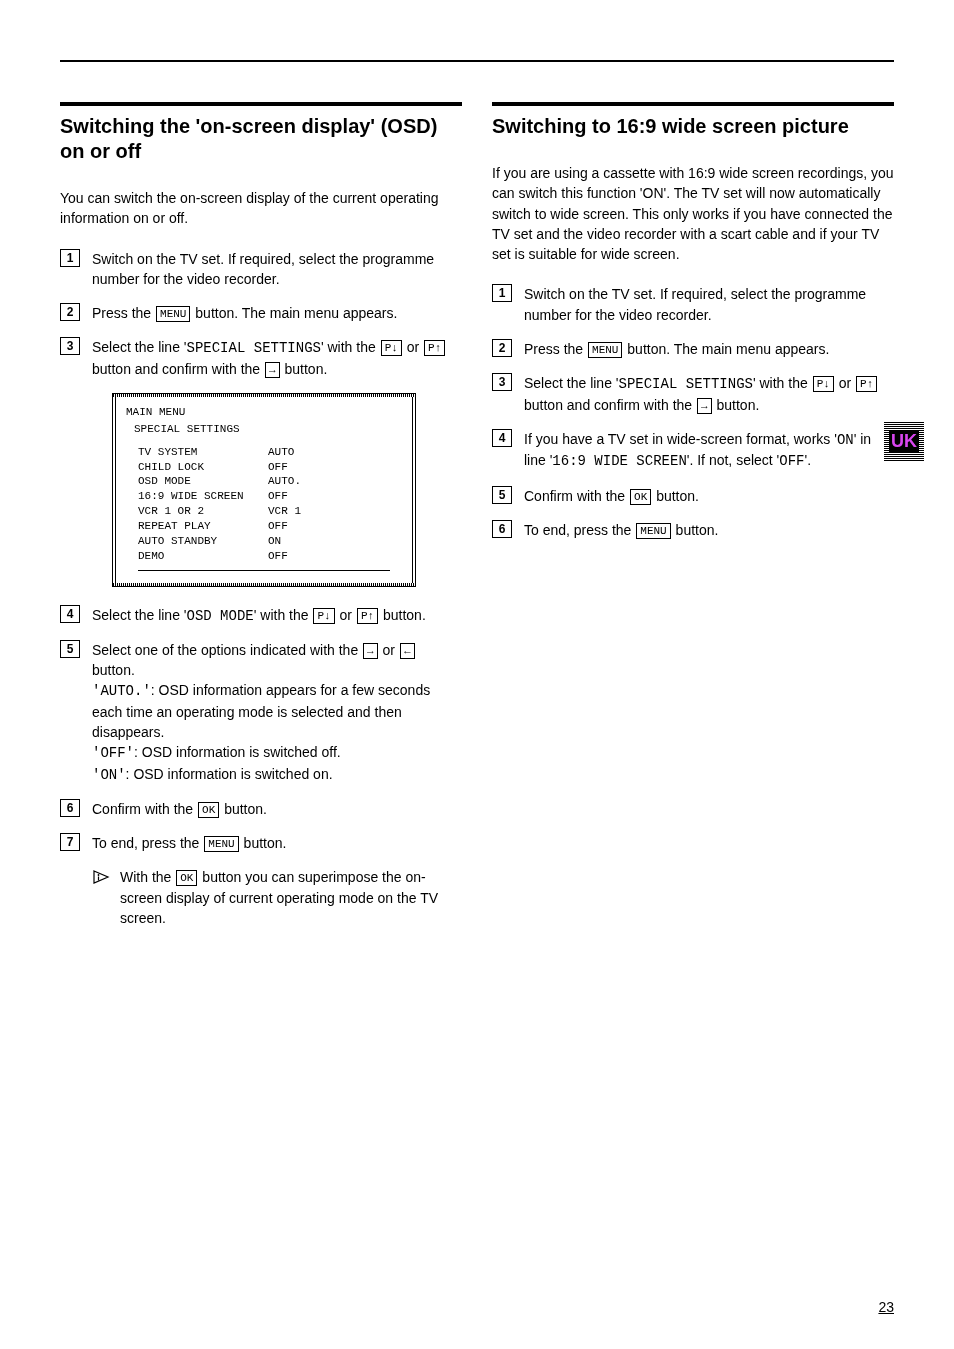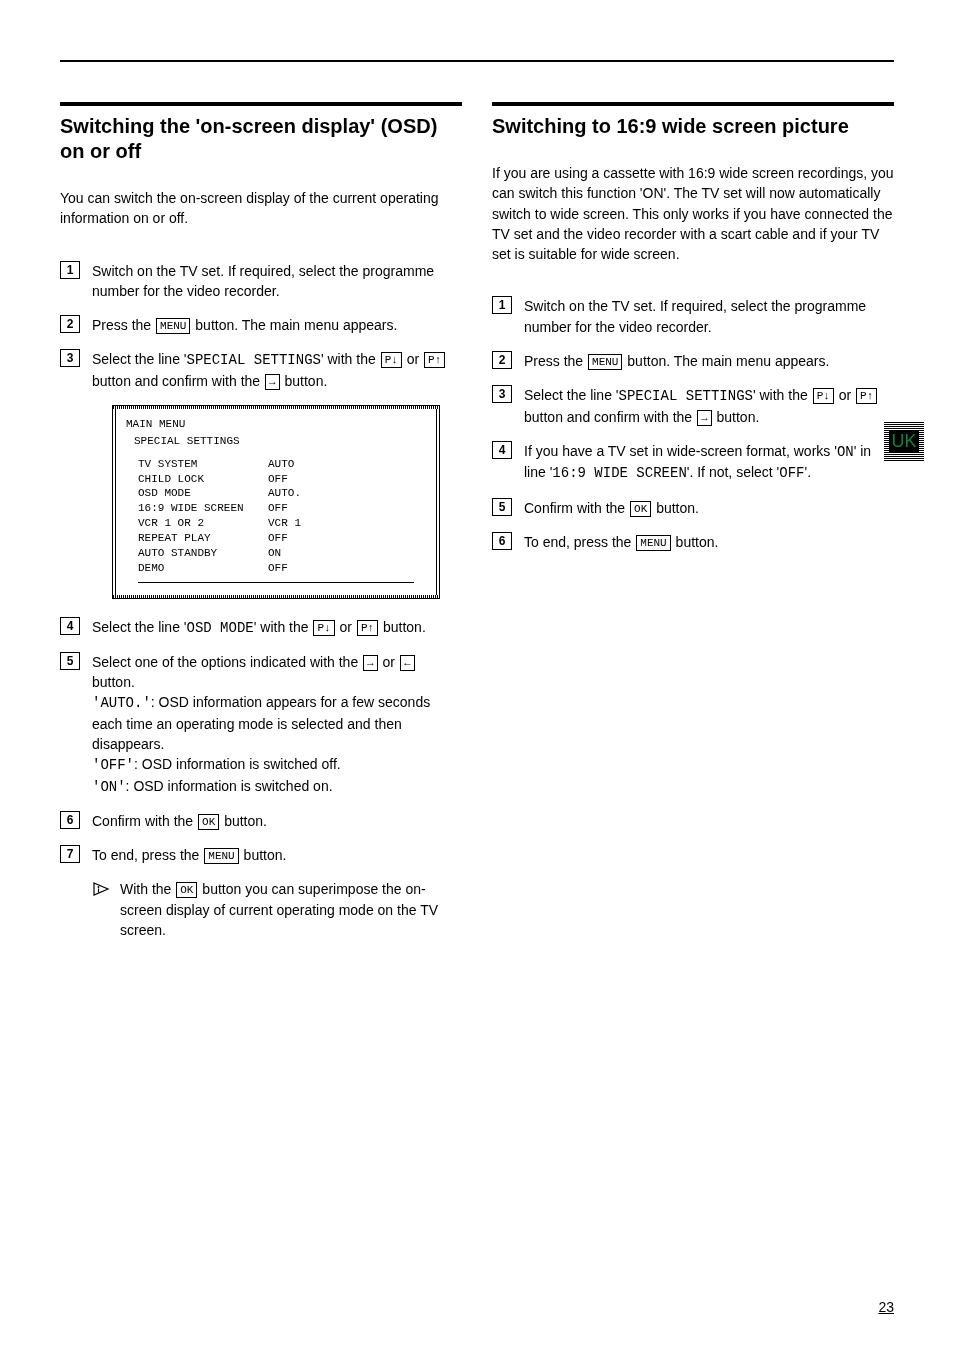--- a/index.html
+++ b/index.html
@@ -30,21 +30,21 @@
   }
   .sec-title {
     font-size: 20px;
     font-weight: bold;
     line-height: 1.25;
     margin-bottom: 24px;
   }
   .intro {
     font-size: 14px;
     line-height: 1.45;
-    margin-bottom: 32px;
+    margin-bottom: 20px;
   }
   .step {
     display: flex;
     align-items: flex-start;
     gap: 12px;
     margin-bottom: 14px;
     font-size: 14px;
     line-height: 1.45;
   }
   .step-num {
@@ -69,21 +69,21 @@
     padding: 0 3px;
     line-height: 14px;
     vertical-align: 1px;
     margin: 0 1px;
   }
   .mono {
     font-family: "Courier New", monospace;
   }
   .osd-panel {
     margin: 14px 0 18px 52px;
-    width: 328px;
+    width: 304px;
     border: 1px solid #000;
     padding: 2px;
     font-family: "Courier New", monospace;
     font-size: 11px;
     line-height: 1.35;
   }
   .osd-inner {
     border: 1px solid #000;
     padding: 8px 10px 6px 10px;
     position: relative;
@@ -119,25 +119,25 @@
   }
   .hint-icon svg { display: block; }
   .uk-tab {
     position: absolute;
     right: 30px;
     top: 421px;
     width: 40px;
     height: 40px;
     background: repeating-linear-gradient(0deg,#000 0 1px,#fff 1px 2px),
                 repeating-linear-gradient(90deg,#000 0 1px,#fff 1px 2px);
-    color: #15803d;
+    color: #d946ef;
     display: flex;
     align-items: center;
     justify-content: center;
-    font-weight: normal;
+    font-weight: bold;
     font-size: 18px;
   }
   .uk-tab span {
     background: #000;
     padding: 0 2px;
   }
   .page-num {
     position: absolute;
     bottom: 34px;
     right: 60px;

